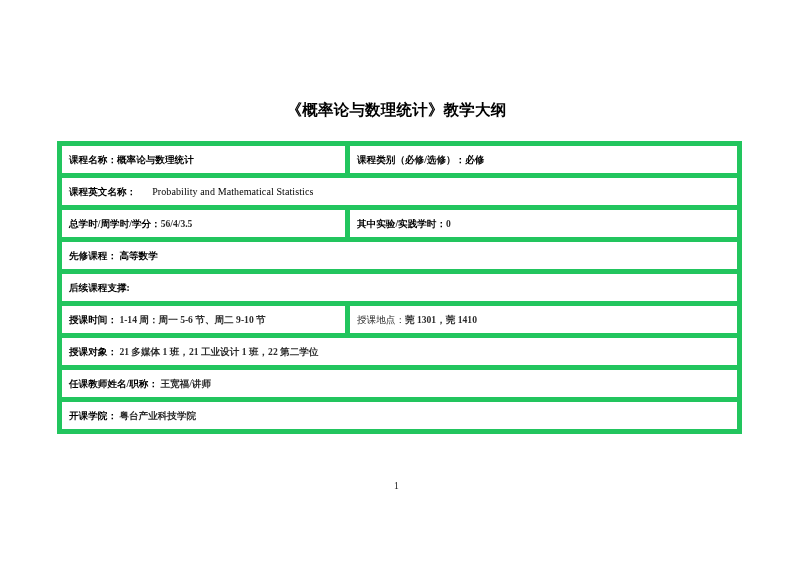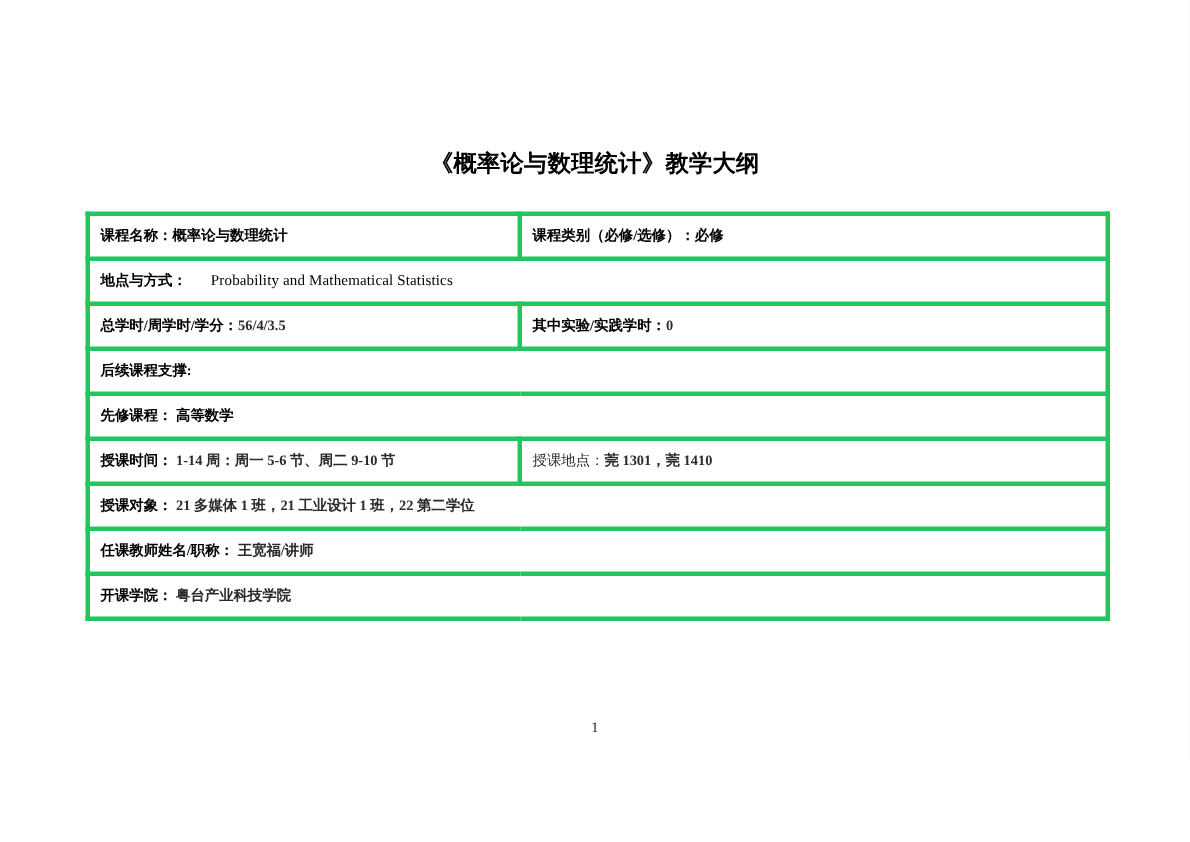--- a/index.html
+++ b/index.html
@@ -40,21 +40,21 @@
     position: absolute;
     left: 57px;
     top: 141px;
     width: 680px;
     border-collapse: collapse;
     table-layout: fixed;
     font-size: 9.6px;
     color: #1a1a1a;
   }
   .syllabus-table td {
-    border: 3px solid #22c55e;
+    border: 5px solid #22c55e;
     padding: 4px 6px 4px 7px;
     vertical-align: middle;
     line-height: 16px;
     height: 19px;
   }
   .lbl {
     font-weight: bold;
     color: #000000;
   }
   .val {
@@ -115,42 +115,42 @@
         <td>
           <span class="lbl">课程名称：</span><span class="val-b">概率论与数理统计</span>
         </td>
         <td>
           <span class="lbl">课程类别（必修/选修）：</span><span class="val-b">必修</span>
         </td>
       </tr>
 
       <tr>
         <td colspan="2">
-          <span class="lbl">地点与方式：</span><span class="val-en">Probability and Mathematical Statistics</span>
+          <span class="lbl">课程英文名称：</span><span class="val-en">Probability and Mathematical Statistics</span>
         </td>
       </tr>
 
       <tr>
         <td>
           <span class="lbl">总学时/周学时/学分：</span><span class="val">56/4/3.5</span>
         </td>
         <td>
           <span class="lbl">其中实验/实践学时：</span><span class="val">0</span>
         </td>
       </tr>
 
       <tr>
         <td colspan="2">
-          <span class="lbl">后续课程支撑:</span><span class="val"></span>
+          <span class="lbl">先修课程：</span>&nbsp;<span class="val-b">高等数学</span>
         </td>
       </tr>
 
       <tr>
         <td colspan="2">
-          <span class="lbl">先修课程：</span>&nbsp;<span class="val-b">高等数学</span>
+          <span class="lbl">后续课程支撑:</span><span class="val"></span>
         </td>
       </tr>
 
       <tr>
         <td>
           <span class="lbl">授课时间：</span>&nbsp;<span class="val">1-14 周：周一 5-6 节、周二 9-10 节</span>
         </td>
         <td>
           <span class="plain">授课地点：</span><span class="val">莞 1301，莞 1410</span>
         </td>

